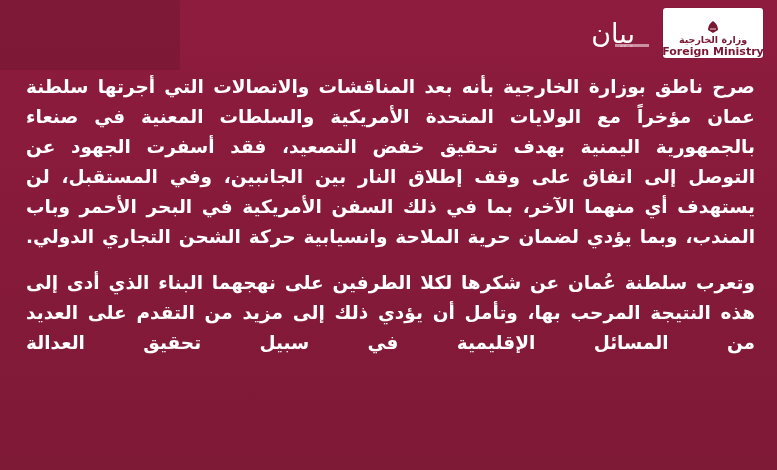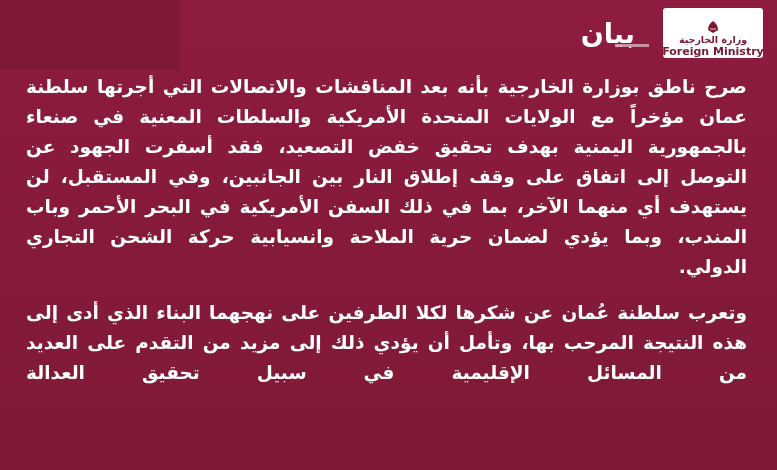--- a/index.html
+++ b/index.html
@@ -72,37 +72,37 @@
     font-weight: bold;
     color: #7a1733;
     white-space: nowrap;
     margin-top: 1px;
   }
   .title {
     flex: 0 0 auto;
     margin-right: 28px;
     color: #ffffff;
     font-size: 27px;
-    font-weight: bold;
+    font-weight: normal;
     letter-spacing: 0px;
     line-height: 1;
     position: relative;
     top: 2px;
   }
   .title-underline {
     position: absolute;
     right: 128px;
     top: 44px;
     width: 34px;
     height: 3px;
     background: #d6a4b3;
     opacity: 0.85;
   }
   .body-text {
-    padding: 10px 30px 0 26px;
+    padding: 10px 22px 0 26px;
     color: #ffffff;
   }
   .para {
     font-size: 18.5px;
     line-height: 1.62;
     font-weight: bold;
     text-align: justify;
     text-align-last: justify;
     margin: 0 0 16px 0;
     word-spacing: 1px;

